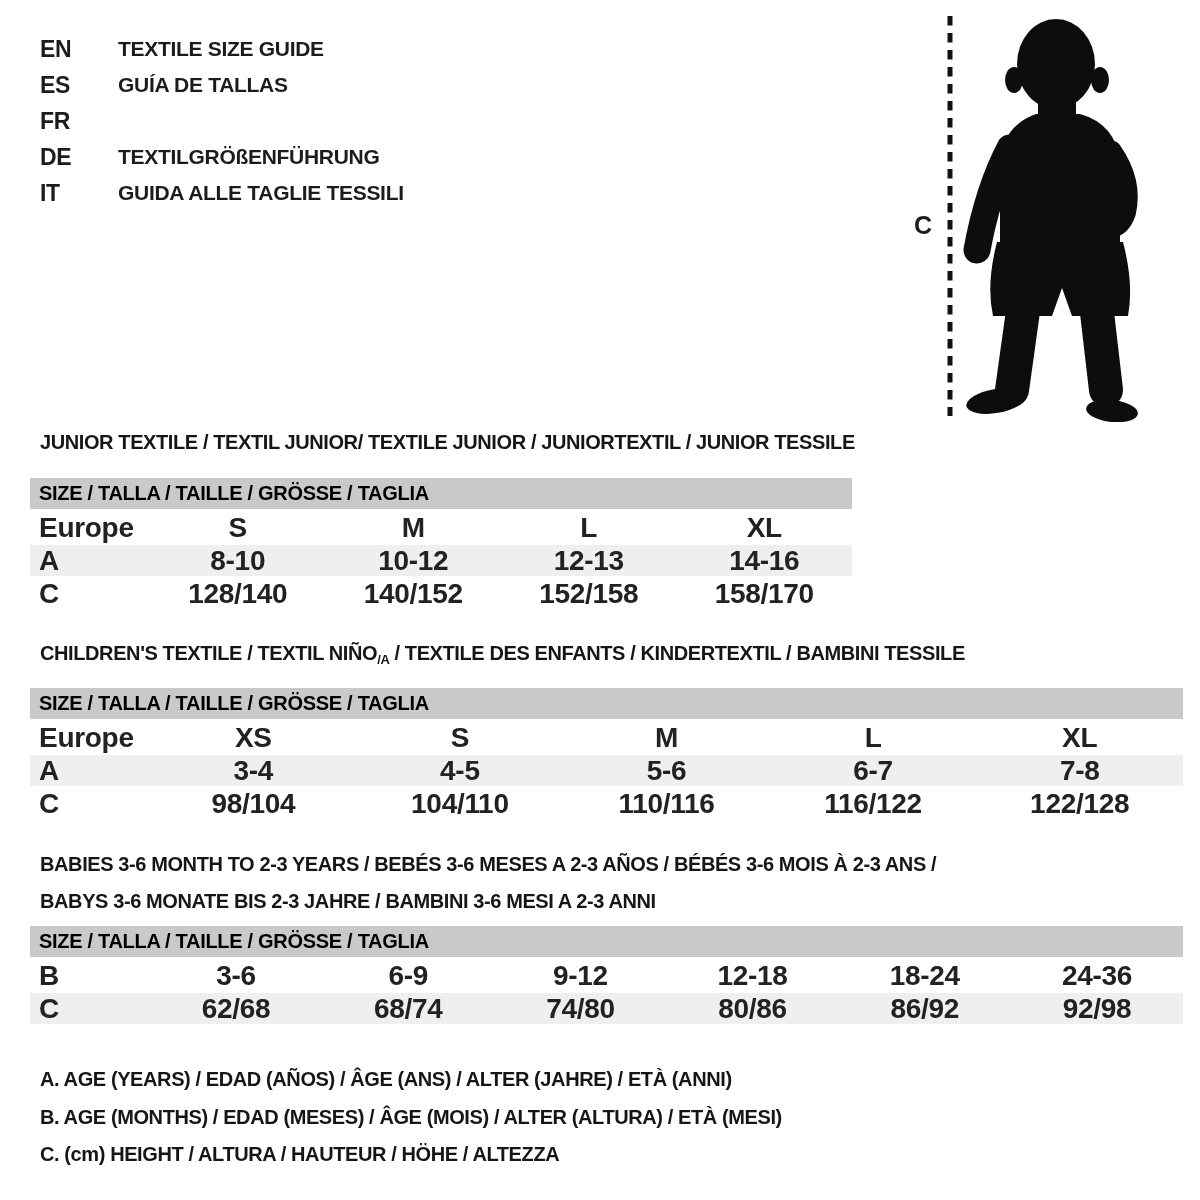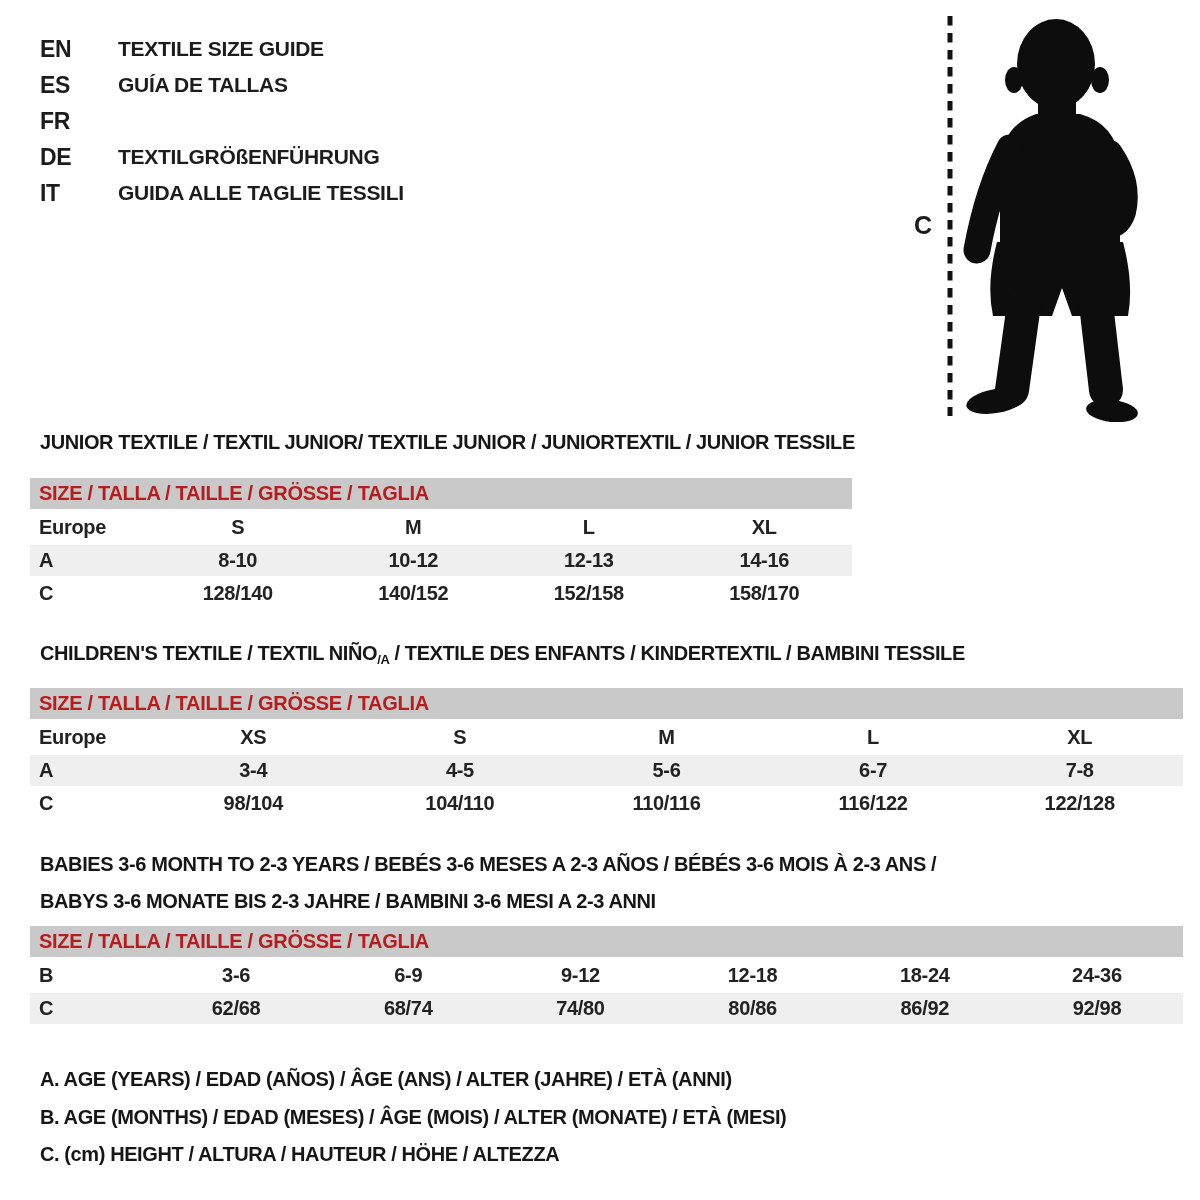--- a/index.html
+++ b/index.html
@@ -30,26 +30,26 @@
   .title-babies{top:846px;line-height:37px;}
   .sub-a{font-size:13px;vertical-align:-4px;}
   
   .size-table{position:absolute;left:30px;}
   .tbl-junior{top:478px;width:822px;}
   .tbl-children{top:688px;width:1153px;}
   .tbl-babies{top:926px;width:1153px;}
   .size-bar{
     height:31px;line-height:31px;background:#c9c9c9;
     padding-left:9px;margin-bottom:3px;
-    font-size:20px;font-weight:bold;letter-spacing:-0.3px;color:#b91c1c;
+    font-size:20px;font-weight:bold;letter-spacing:-0.3px;color:#000000;
     white-space:nowrap;
   }
   .trow{
     display:flex;height:31px;align-items:center;margin-bottom:2px;
-    font-size:20px;font-weight:bold;letter-spacing:-0.3px;color:#222;
+    font-size:28px;font-weight:bold;letter-spacing:-0.3px;color:#222;
   }
   .trow .lbl{width:120px;padding-left:9px;box-sizing:border-box;text-align:left;}
   .trow .val{flex:1;text-align:center;}
   .striped{background:#efefef;}
   
   .legend{position:absolute;left:40px;top:1061px;}
   .legend-line{
     height:37.5px;line-height:37.5px;
     font-size:20px;font-weight:bold;letter-spacing:-0.4px;
     white-space:nowrap;color:#161616;
@@ -186,17 +186,17 @@
       <span class="val">68/74</span>
       <span class="val">74/80</span>
       <span class="val">80/86</span>
       <span class="val">86/92</span>
       <span class="val">92/98</span>
     </div>
   </div>
 
   <div class="legend">
     <div class="legend-line">A. AGE (YEARS) / EDAD (AÑOS) / ÂGE (ANS) / ALTER (JAHRE) / ETÀ (ANNI)</div>
-    <div class="legend-line">B. AGE (MONTHS) / EDAD (MESES) / ÂGE (MOIS) / ALTER (MONATE) / ETÀ (MESI)</div>
+    <div class="legend-line">B. AGE (MONTHS) / EDAD (MESES) / ÂGE (MOIS) / ALTER (ALTURA) / ETÀ (MESI)</div>
     <div class="legend-line">C. (cm) HEIGHT / ALTURA / HAUTEUR / HÖHE / ALTEZZA</div>
   </div>
 
 </div>
 
 </body></html>

